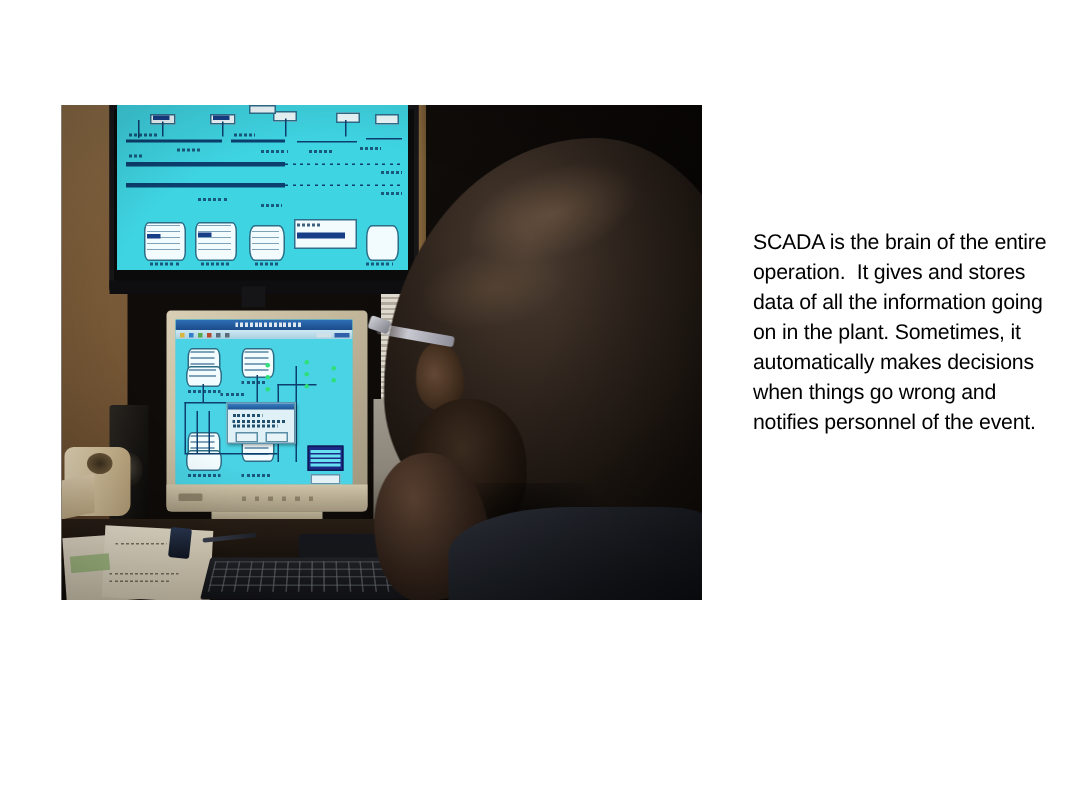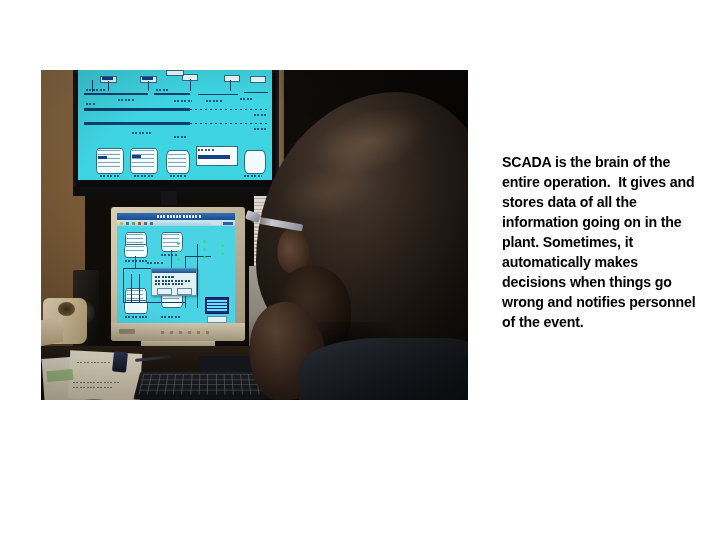--- a/index.html
+++ b/index.html
@@ -387,21 +387,21 @@
 
   
   #caption {
     position: absolute;
     left: 502px;
     top: 152px;
     width: 198px;
     color: #000000;
     font-family: "Liberation Sans", sans-serif;
     font-size: 14.2px;
-    font-weight: bold;
+    font-weight: normal;
     line-height: 20px;
     letter-spacing: -0.15px;
     white-space: pre-wrap;
   }
 </style>
 </head>
 <body>
 
 <div id="slide">
 

